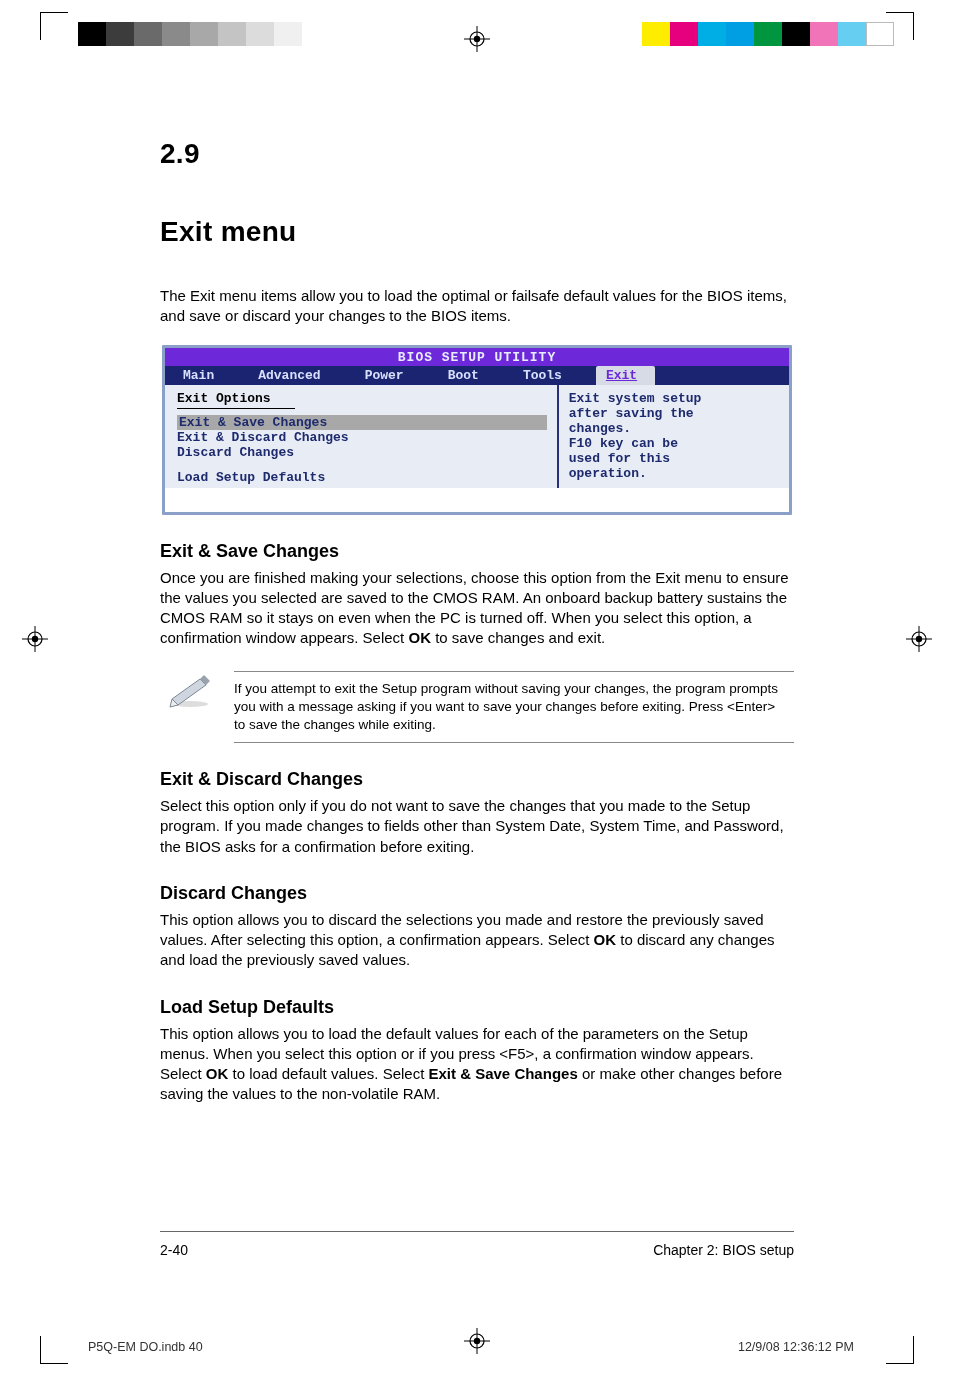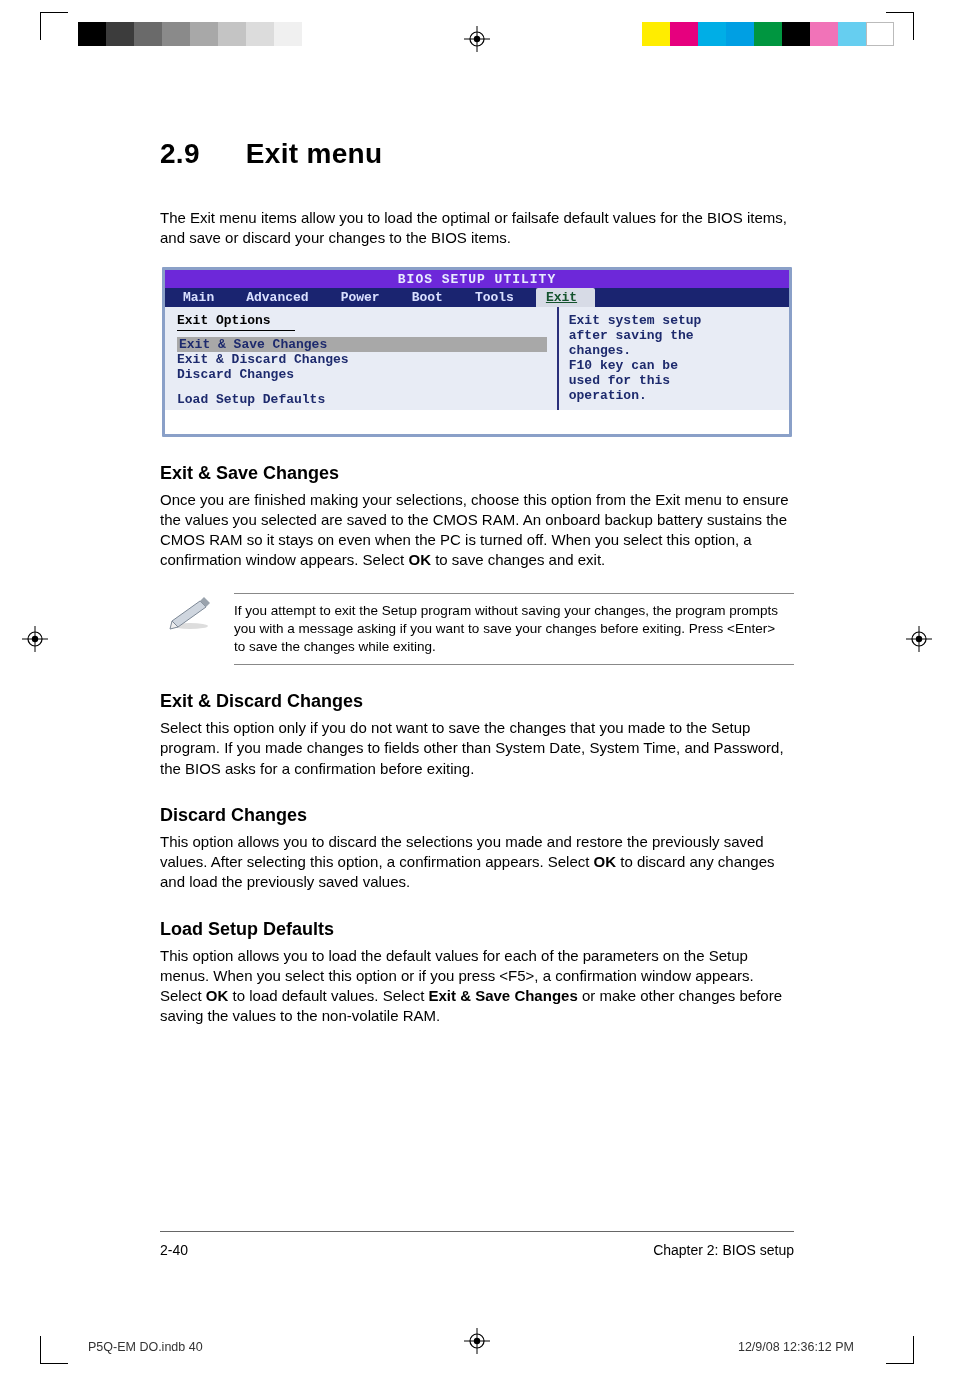--- a/index.html
+++ b/index.html
@@ -40,21 +40,21 @@
   .page {
     position: absolute;
     left: 100px; right: 100px; top: 100px; bottom: 100px;
   }
   .content {
     padding: 38px 60px 0 60px;
   }
   .section-title {
     font-size: 28px; font-weight: bold; margin-bottom: 38px;
     letter-spacing: .3px;
-    display: flex; gap: 46px;
+    display: flex; gap: 46px; flex-direction: column;
   }
   .section-title .num { }
   .intro {
     font-size: 15px; line-height: 1.35; margin-bottom: 18px;
   }
 
   
   .bios {
     border: 3px solid #8aa0c8;
     background: #2a2f7a;
@@ -71,31 +71,31 @@
     background: #6d28d9;
     color: #e8ecff;
     padding: 2px 0 1px;
     font-weight: bold;
     letter-spacing: 1px;
   }
   .bios-tabs {
     display: flex;
     background: #1a2470;
     padding: 0 8px;
-    gap: 4px;
+    gap: 16px;
     align-items: stretch;
   }
   .bios-tabs span {
     padding: 2px 18px 2px 10px;
     color: #d9e0ff;
     font-weight: bold;
   }
   .bios-tabs .active {
     background: #d7dbe6;
-    color: #14532d;
+    color: #6d28d9;
     border-radius: 2px 2px 0 0;
     text-decoration: underline;
   }
   .bios-body {
     display: flex;
     height: calc(100% - 34px);
   }
   .bios-left {
     flex: 5.1;
     background: #e8ecf5;

